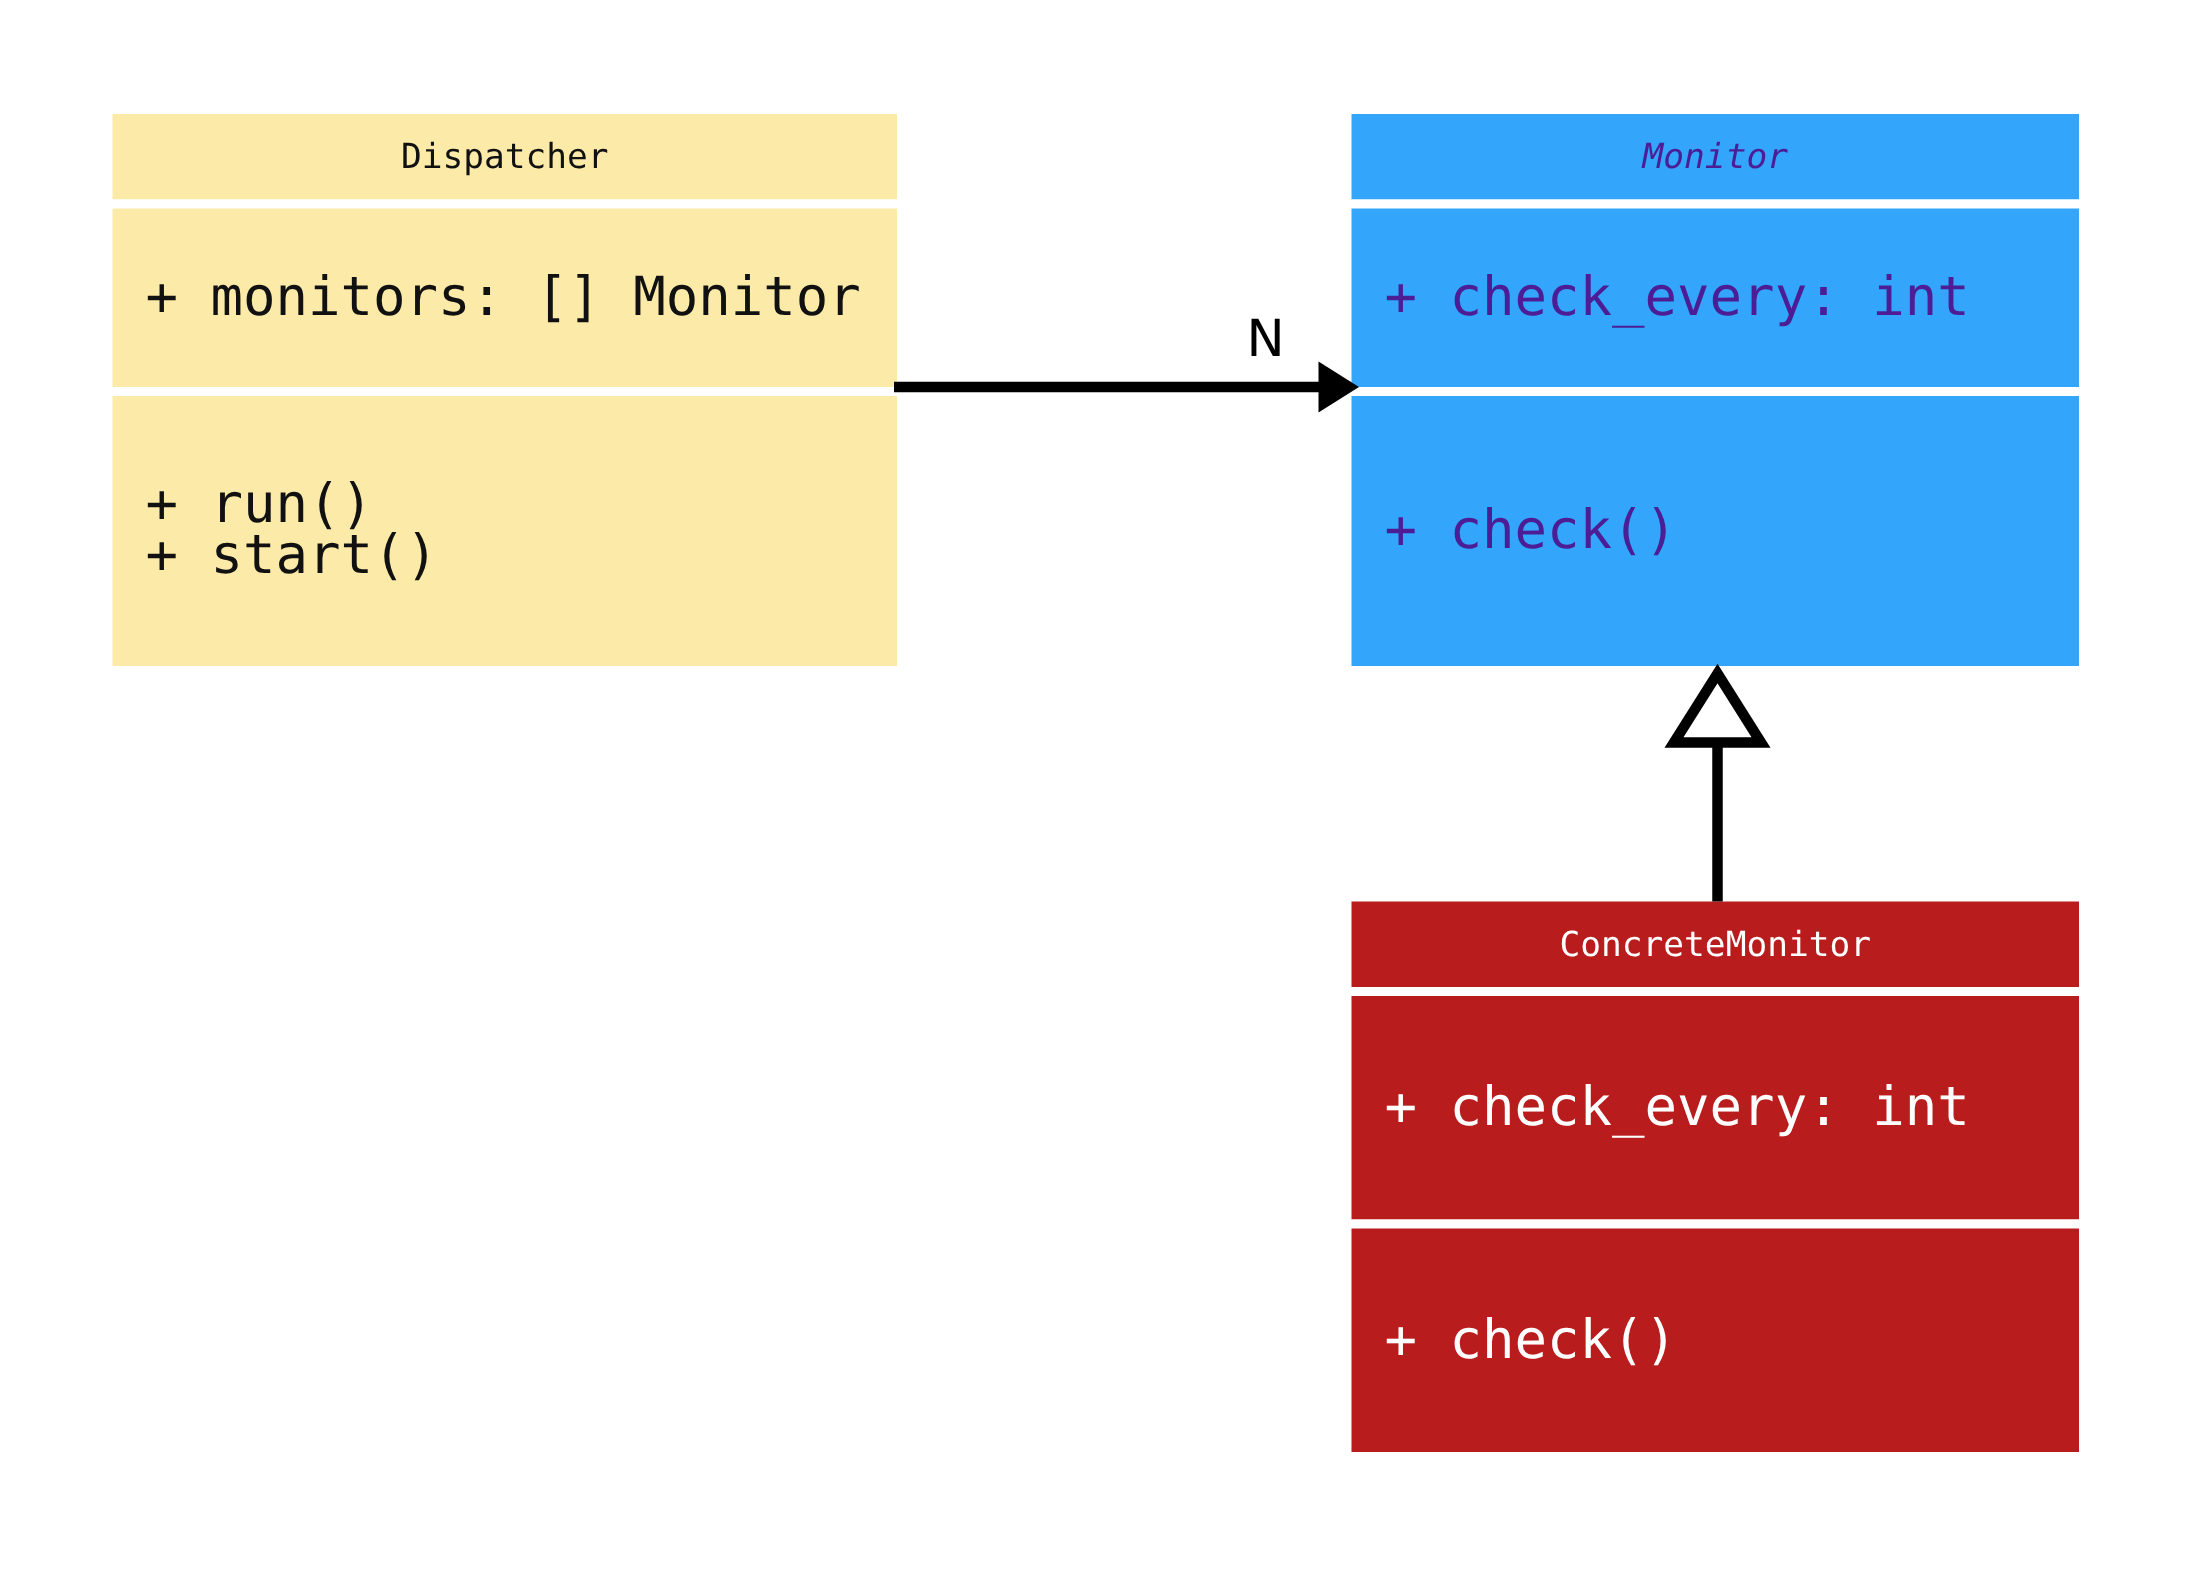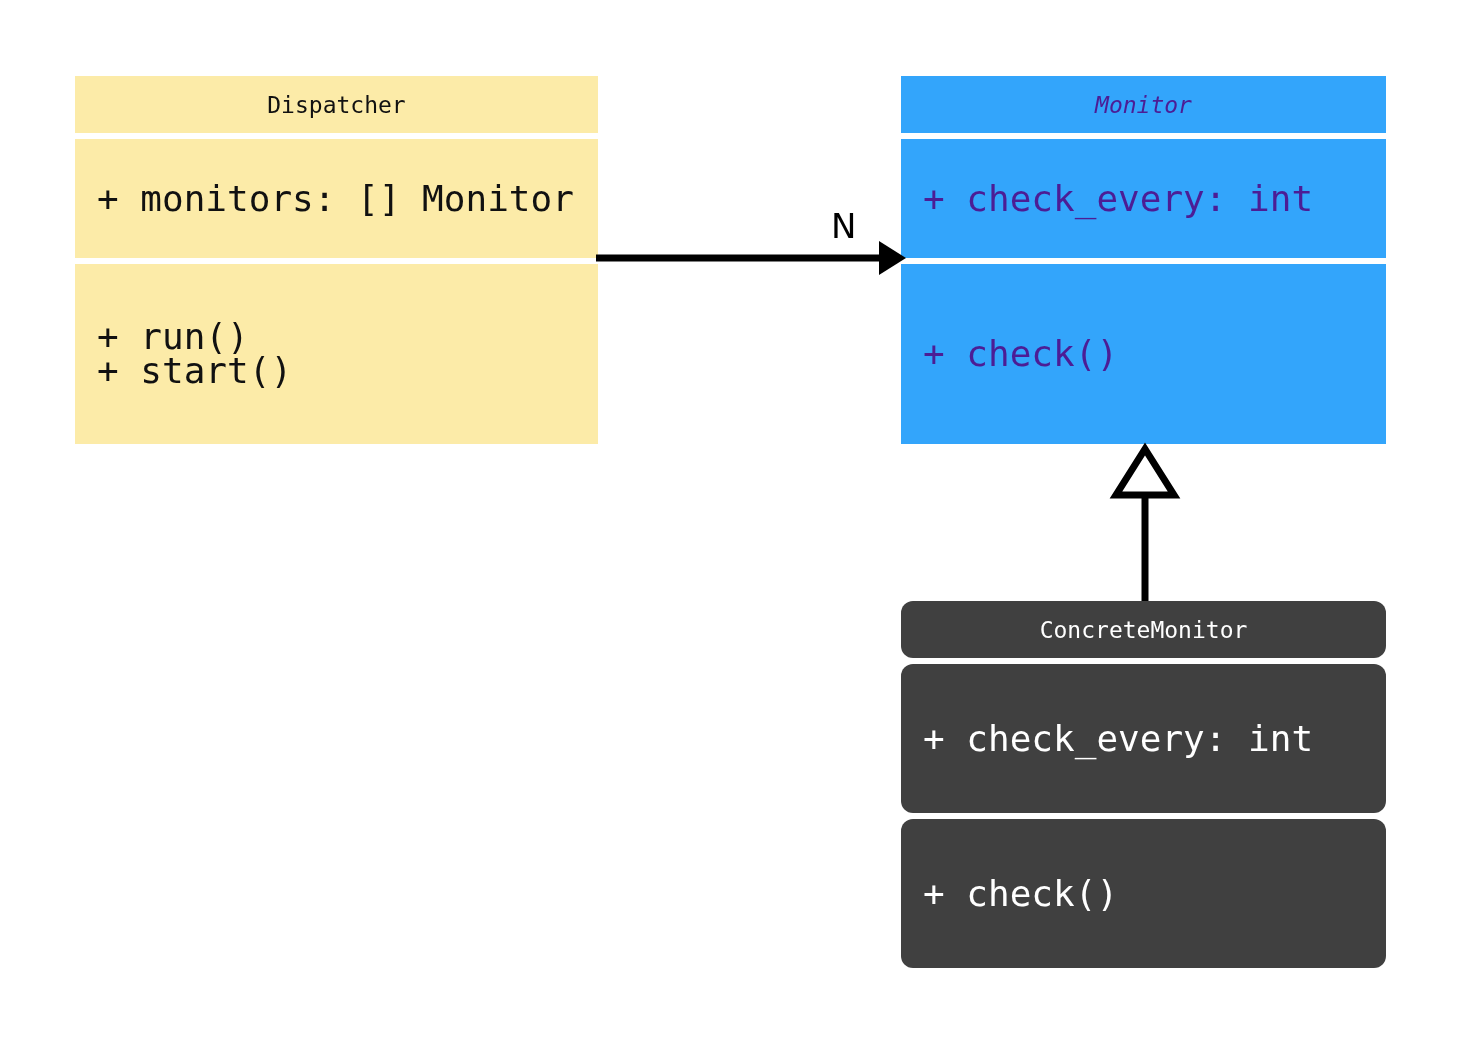--- a/index.html
+++ b/index.html
@@ -86,21 +86,21 @@
   #monitor-div-2   { height: 6px; }
   #monitor-methods { height: 180px; }
 
   
   #class-concretemonitor {
     left: 901px;
     top: 601px;
     width: 485px;
     height: 367px;
   }
-  #class-concretemonitor .uml-section { background: #404040; border-radius: 12px; }
+  #class-concretemonitor .uml-section { background: #b91c1c; }
   #class-concretemonitor .uml-title,
   #class-concretemonitor .uml-members { color: #ffffff; }
   #concrete-title   { height: 57px; }
   #concrete-div-1   { height: 6px; }
   #concrete-attrs   { height: 149px; }
   #concrete-div-2   { height: 6px; }
   #concrete-methods { height: 149px; }
 
   
   .connector {

